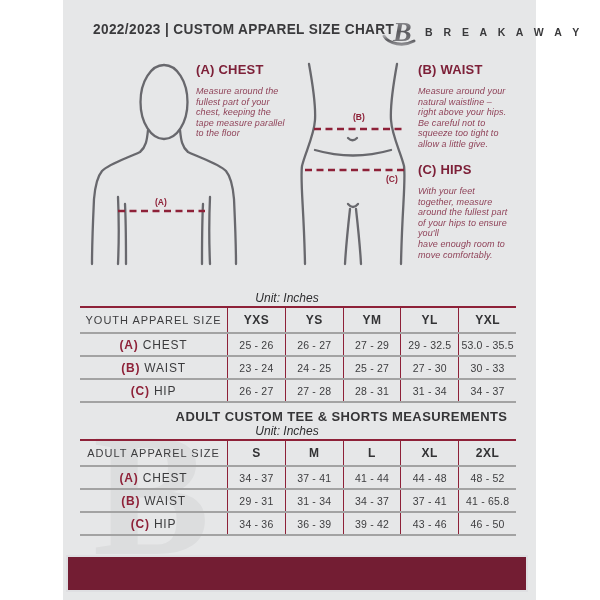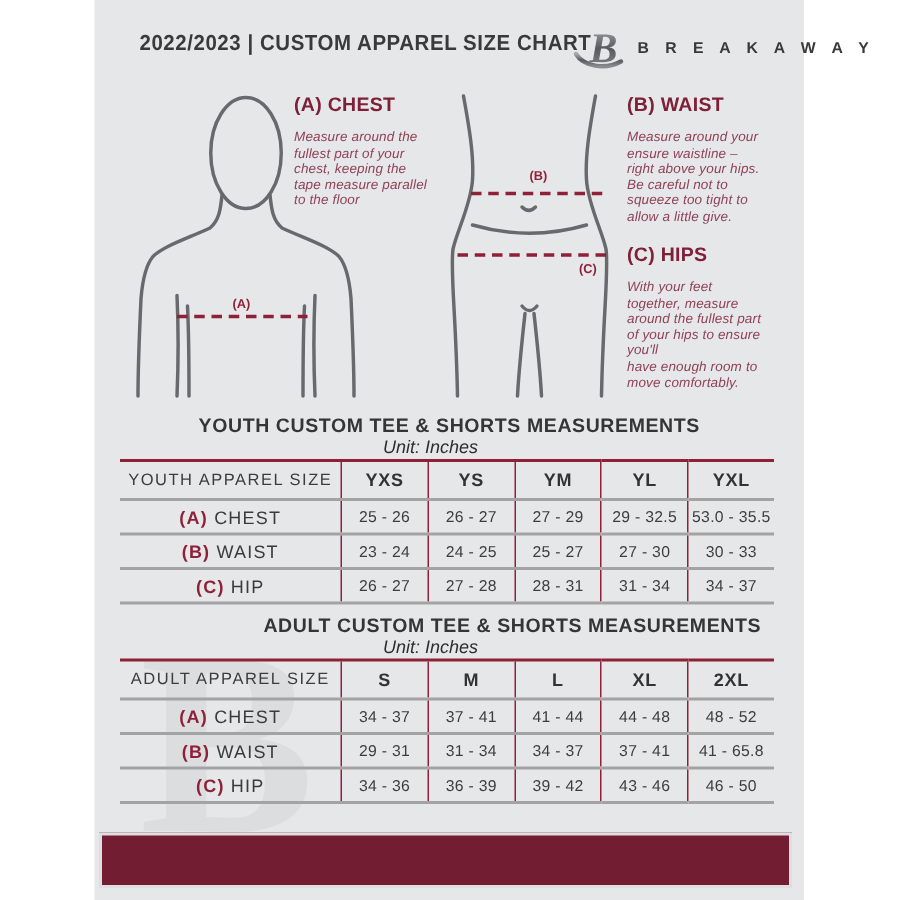--- a/index.html
+++ b/index.html
@@ -151,38 +151,37 @@
       <h3>(A) CHEST</h3>
       <p>Measure around the
 fullest part of your
 chest, keeping the
 tape measure parallel
 to the floor</p>
     </div>
     <div class="instr instr-waist">
       <h3>(B) WAIST</h3>
       <p>Measure around your
-ensure waistline –
+natural waistline –
 right above your hips.
 Be careful not to
 squeeze too tight to
 allow a little give.</p>
     </div>
     <div class="instr instr-hips">
       <h3>(C) HIPS</h3>
       <p>With your feet
 together, measure
 around the fullest part
 of your hips to ensure
 you'll
 have enough room to
 move comfortably.</p>
     </div>
 
-    <div class="section-title youth-title">YOUTH CUSTOM TEE &amp; SHORTS MEASUREMENTS</div>
     <div class="unit-label youth-unit">Unit: Inches</div>
     <table class="size-table youth-table">
         <thead>
           <tr>
             <th class="label-col">YOUTH APPAREL SIZE</th>
             <th class="size-col">YXS</th>
             <th class="size-col">YS</th>
             <th class="size-col">YM</th>
             <th class="size-col">YL</th>
             <th class="size-col">YXL</th>

